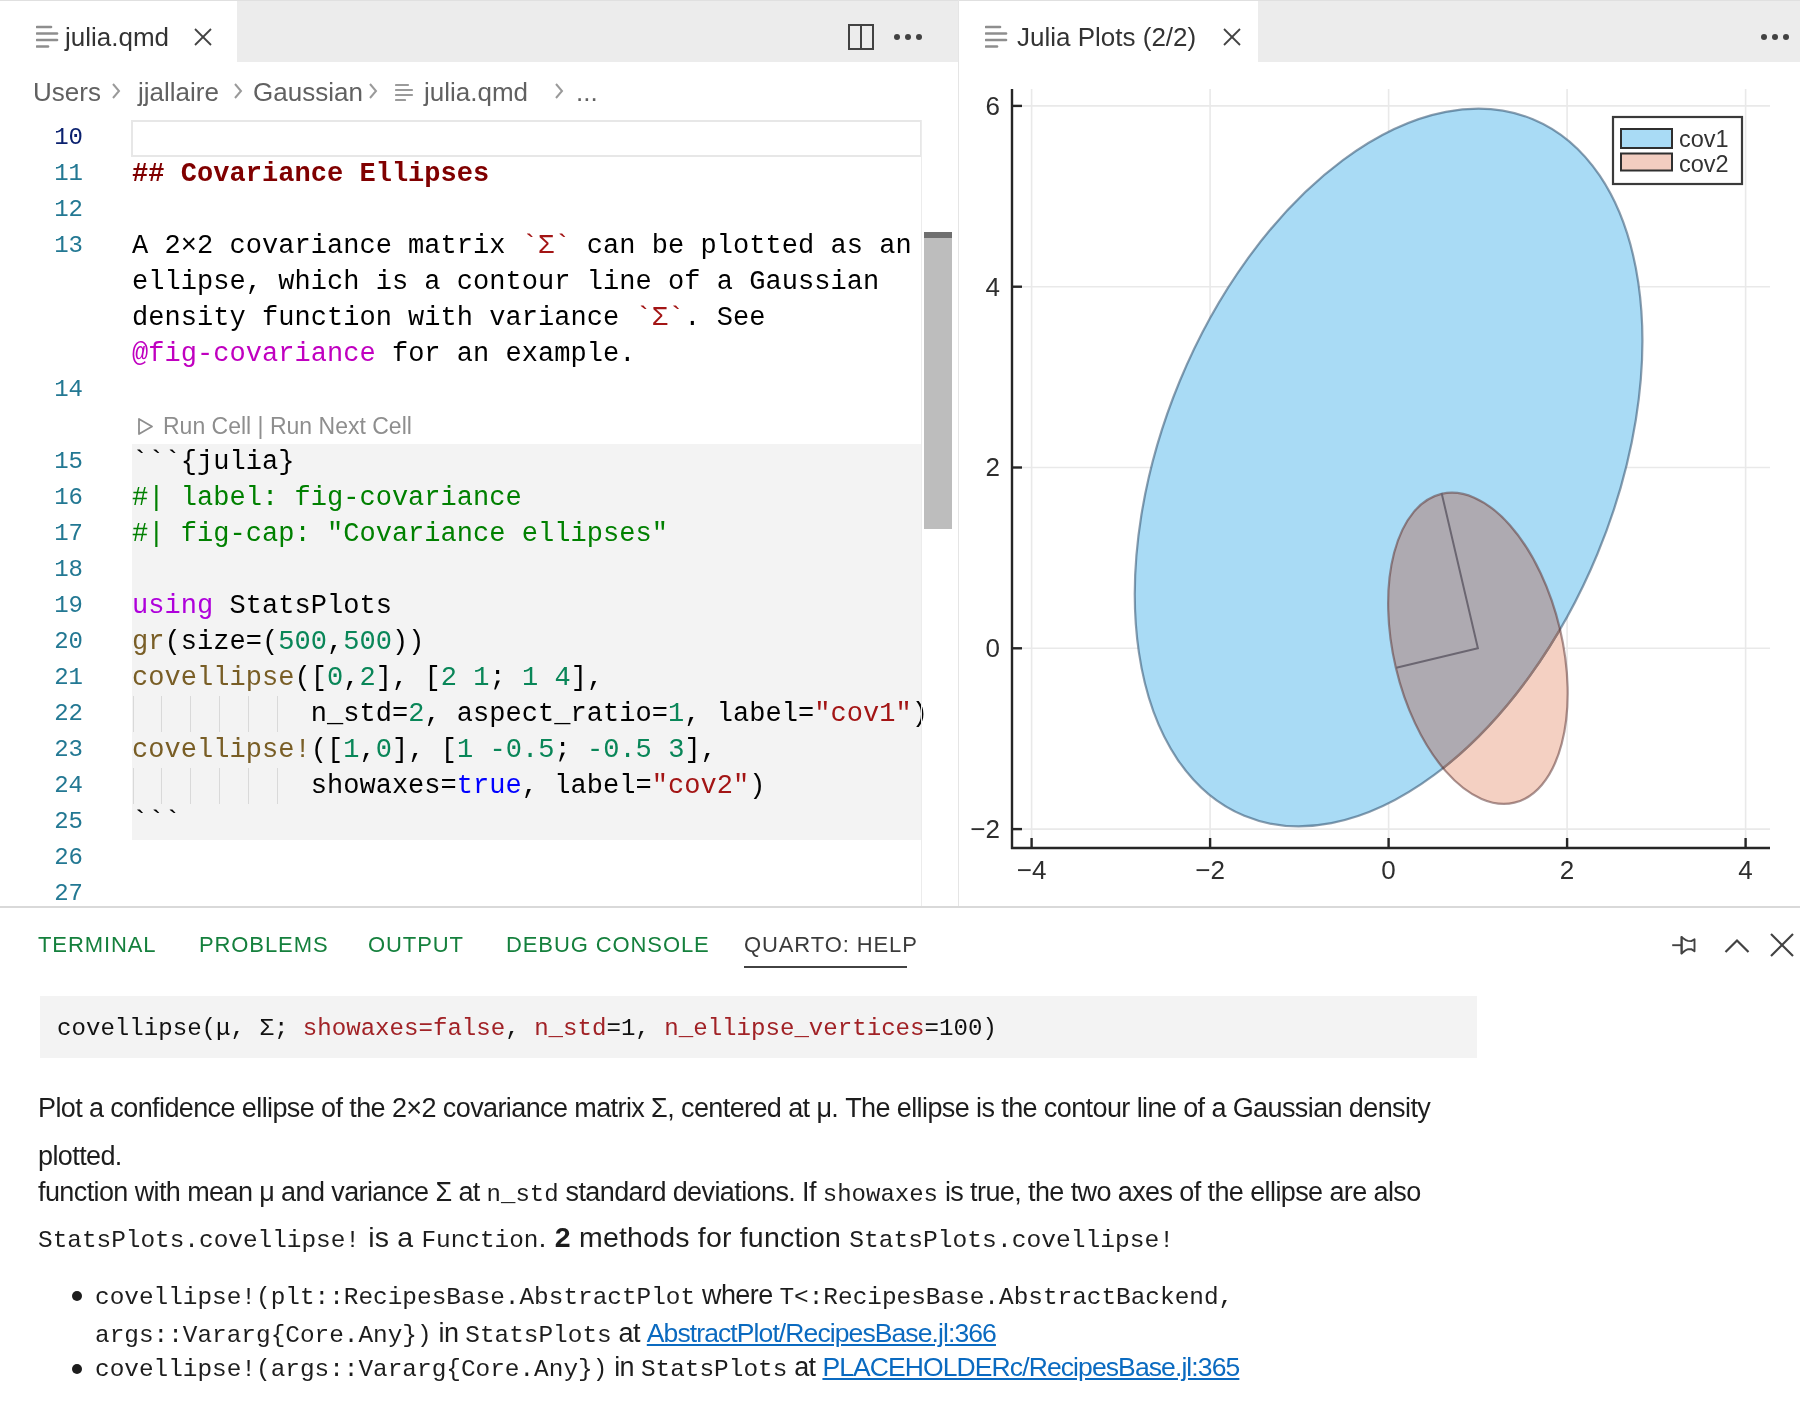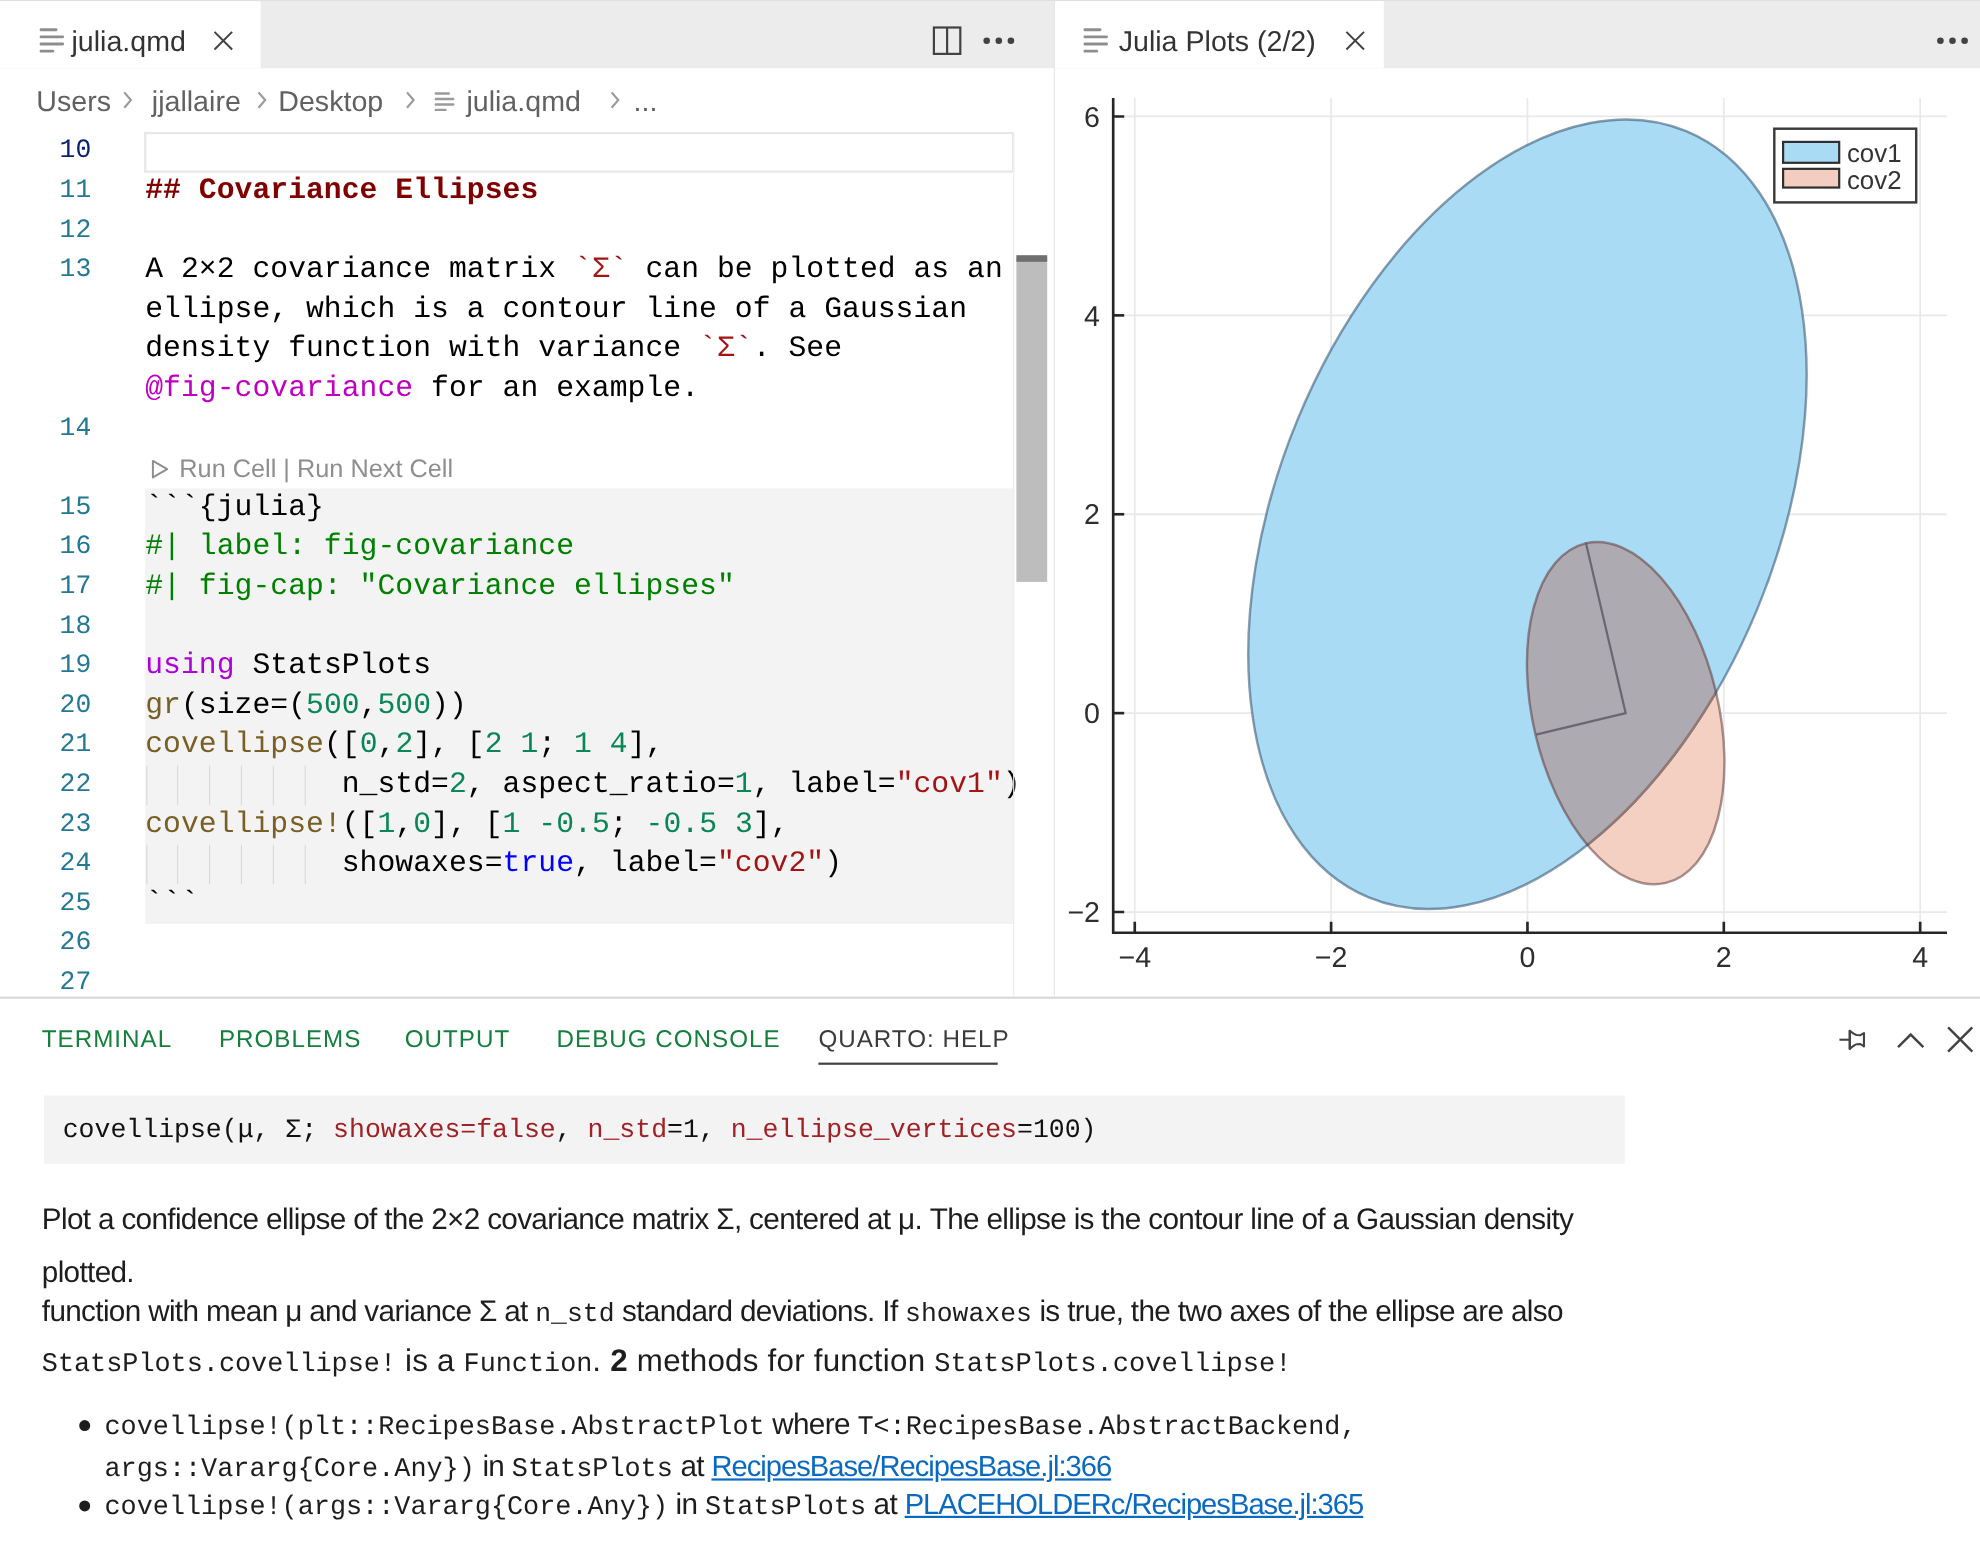--- a/index.html
+++ b/index.html
@@ -67,21 +67,21 @@
     <line x1="14" y1="2" x2="14" y2="26" stroke="#424242" stroke-width="2"></line>
   </svg>
   <svg class="abs" style="left:893px;top:33px" width="30" height="8" viewBox="0 0 30 8">
     <circle cx="4" cy="4" r="3" fill="#424242"></circle>
       <circle cx="15" cy="4" r="3" fill="#424242"></circle>
       <circle cx="26" cy="4" r="3" fill="#424242"></circle>
   </svg>
 
   <div class="abs" style="left:33px;top:77px;font-size:26px;color:#616161;">Users</div>
   <div class="abs" style="left:138px;top:77px;font-size:26px;color:#616161;">jjallaire</div>
-  <div class="abs" style="left:253px;top:77px;font-size:26px;color:#616161;">Desktop</div>
+  <div class="abs" style="left:253px;top:77px;font-size:26px;color:#616161;">Gaussian</div>
   <div class="abs" style="left:424px;top:77px;font-size:26px;color:#616161;">julia.qmd</div>
   <div class="abs" style="left:576px;top:77px;font-size:26px;color:#616161;">...</div>
   <svg class="abs" style="left:106px;top:81px" width="20" height="20" viewBox="0 0 20 20">
       <path d="M7 3 L13 10 L7 17" fill="none" stroke="#9a9a9a" stroke-width="2"></path>
     </svg>
   <svg class="abs" style="left:228px;top:81px" width="20" height="20" viewBox="0 0 20 20">
       <path d="M7 3 L13 10 L7 17" fill="none" stroke="#9a9a9a" stroke-width="2"></path>
     </svg>
   <svg class="abs" style="left:363px;top:81px" width="20" height="20" viewBox="0 0 20 20">
       <path d="M7 3 L13 10 L7 17" fill="none" stroke="#9a9a9a" stroke-width="2"></path>
@@ -319,17 +319,17 @@
   <div class="abs mono" style="left:57px;top:1015px;font-size:24.1px;white-space:pre;color:#111111;">covellipse(μ, Σ; <span style="color:#a12226;">showaxes=false</span>, <span style="color:#a12226;">n_std</span>=1, <span style="color:#a12226;">n_ellipse_vertices</span>=100)</div>
 
   <div class="abs ht" style="left:38px;top:1093px;">Plot a confidence ellipse of the 2×2 covariance matrix Σ, centered at μ. The ellipse is the contour line of a Gaussian density</div>
   <div class="abs ht" style="left:38px;top:1129px;margin-top:48px;">function with mean μ and variance Σ at <span class="mono hm" style="font-size:24px;">n_std</span> standard deviations. If <span class="mono hm" style="font-size:24px;">showaxes</span> is true, the two axes of the ellipse are also</div>
   <div class="abs ht" style="left:38px;top:1141px;">plotted.</div>
 
   <div class="abs ht" style="left:38px;top:1221px;font-size:28.5px;letter-spacing:0.2px;"><span class="mono hm" style="font-size:24.4px;">StatsPlots.covellipse!</span> is a <span class="mono hm" style="font-size:24.4px;">Function</span>. <b>2</b> methods for function <span class="mono hm" style="font-size:24.6px;">StatsPlots.covellipse!</span></div>
 
   <div class="abs dot" style="left:72px;top:1291px;"></div>
   <div class="abs ht" style="left:95px;top:1280px;"><span class="mono hm" style="font-size:24.4px;">covellipse!(plt::RecipesBase.AbstractPlot</span> where <span class="mono hm" style="font-size:24.4px;">T&lt;:RecipesBase.AbstractBackend,</span></div>
-  <div class="abs ht" style="left:95px;top:1318px;"><span class="mono hm" style="font-size:24.4px;">args::Vararg{Core.Any})</span> in <span class="mono hm" style="font-size:24.4px;">StatsPlots</span> at <a class="lnk">RecipesBase/RecipesBase.jl:366</a></div>
+  <div class="abs ht" style="left:95px;top:1318px;"><span class="mono hm" style="font-size:24.4px;">args::Vararg{Core.Any})</span> in <span class="mono hm" style="font-size:24.4px;">StatsPlots</span> at <a class="lnk">AbstractPlot/RecipesBase.jl:366</a></div>
   <div class="abs dot" style="left:72px;top:1364px;"></div>
   <div class="abs ht" style="left:95px;top:1352px;"><span class="mono hm" style="font-size:24.4px;">covellipse!(args::Vararg{Core.Any})</span> in <span class="mono hm" style="font-size:24.4px;">StatsPlots</span> at <a class="lnk">PLACEHOLDERc/RecipesBase.jl:365</a></div>
 
 </div>
 
 </body></html>

